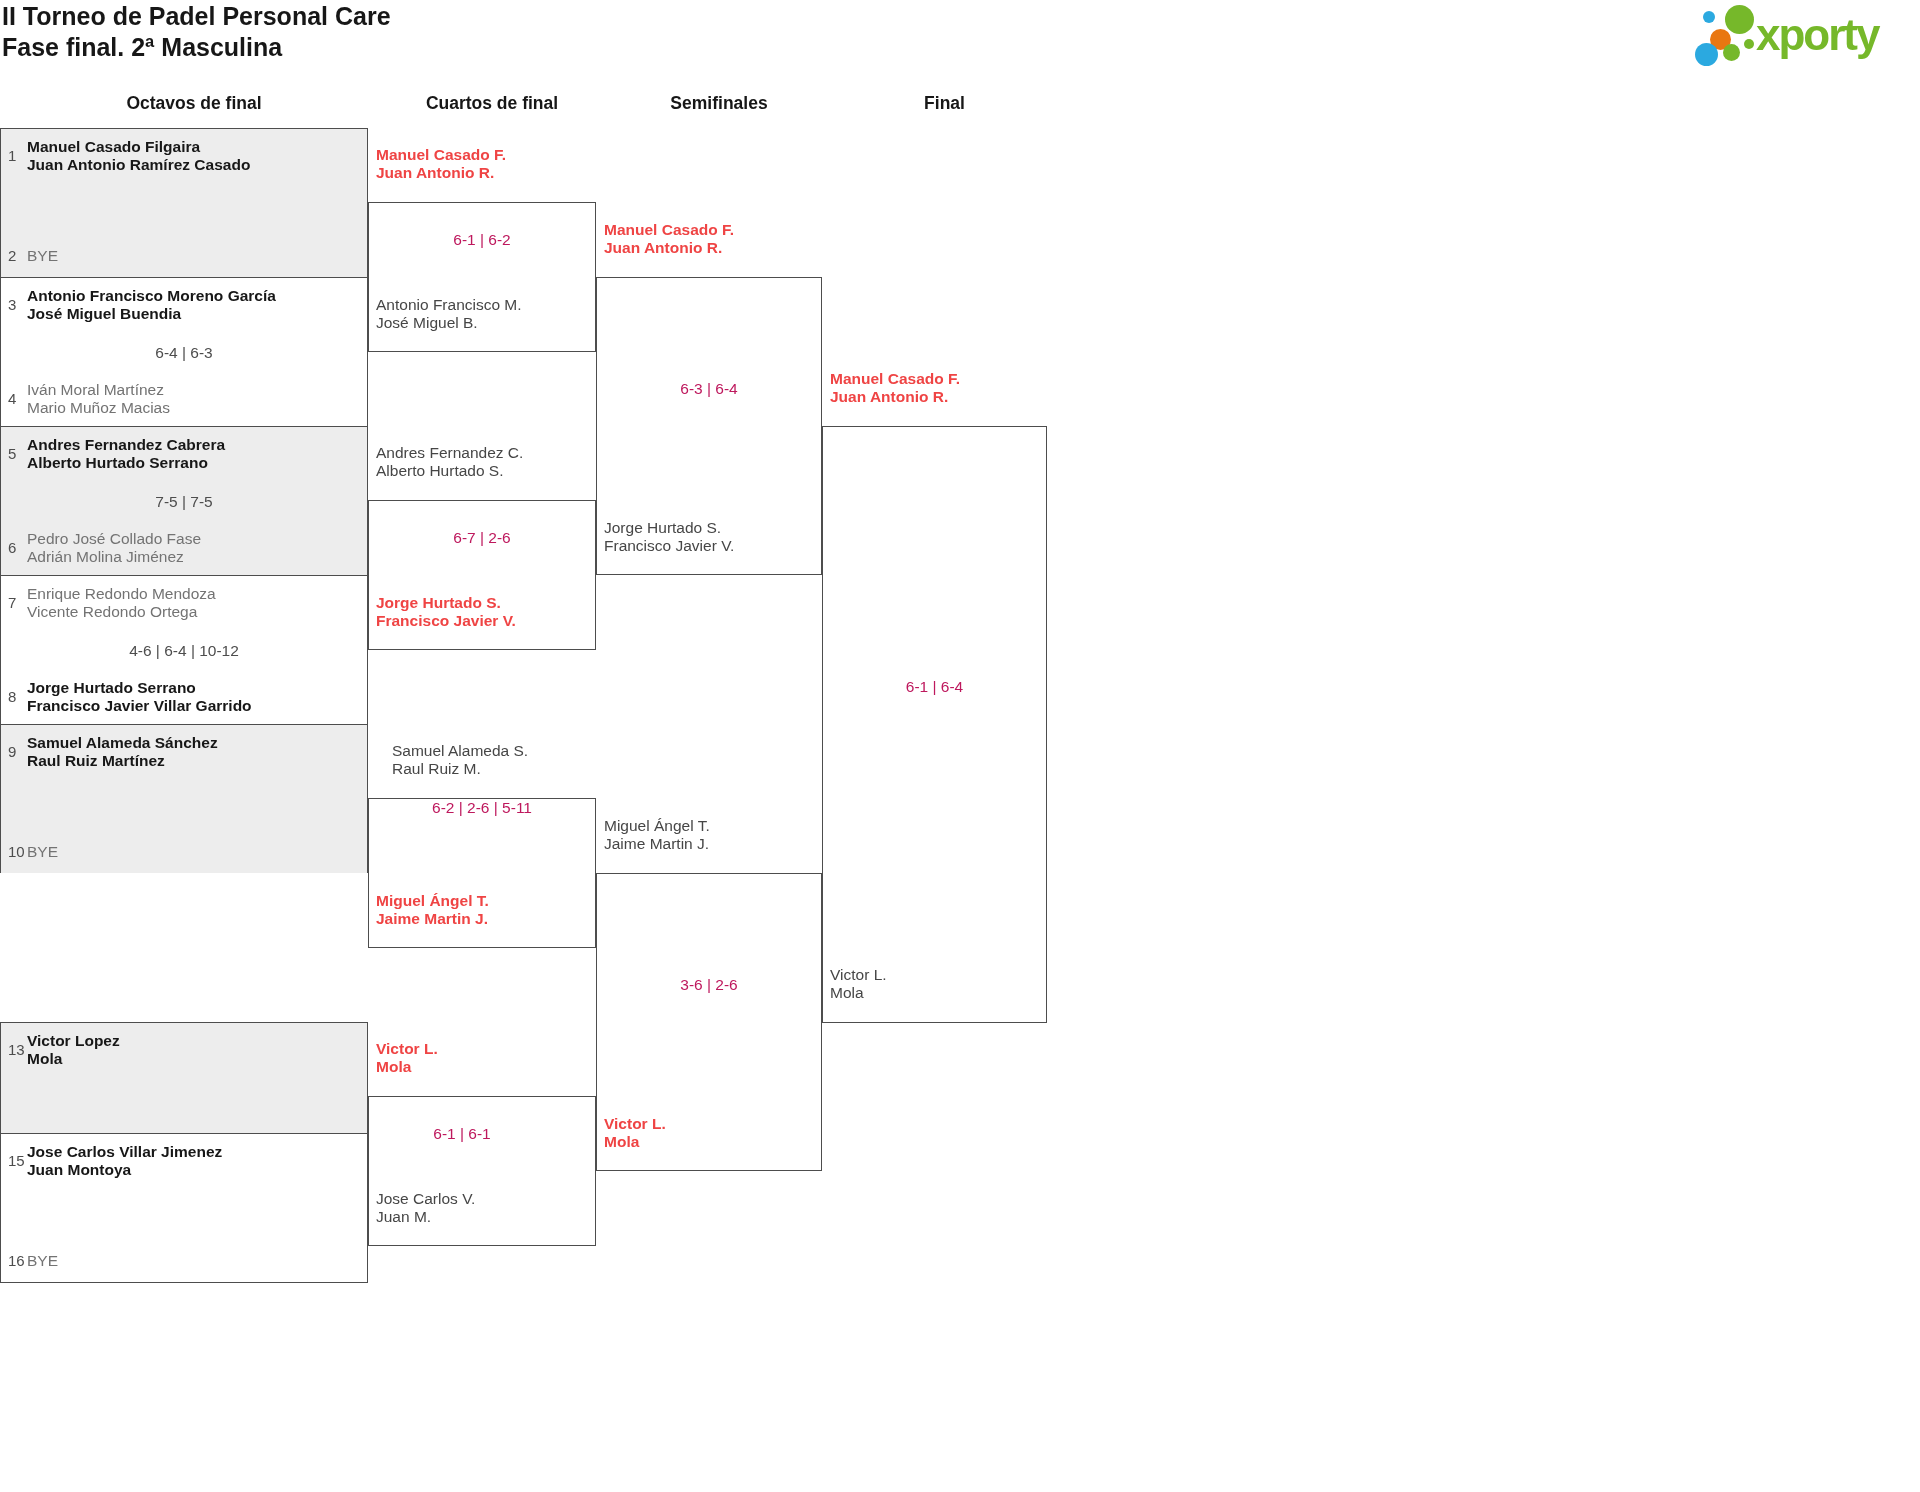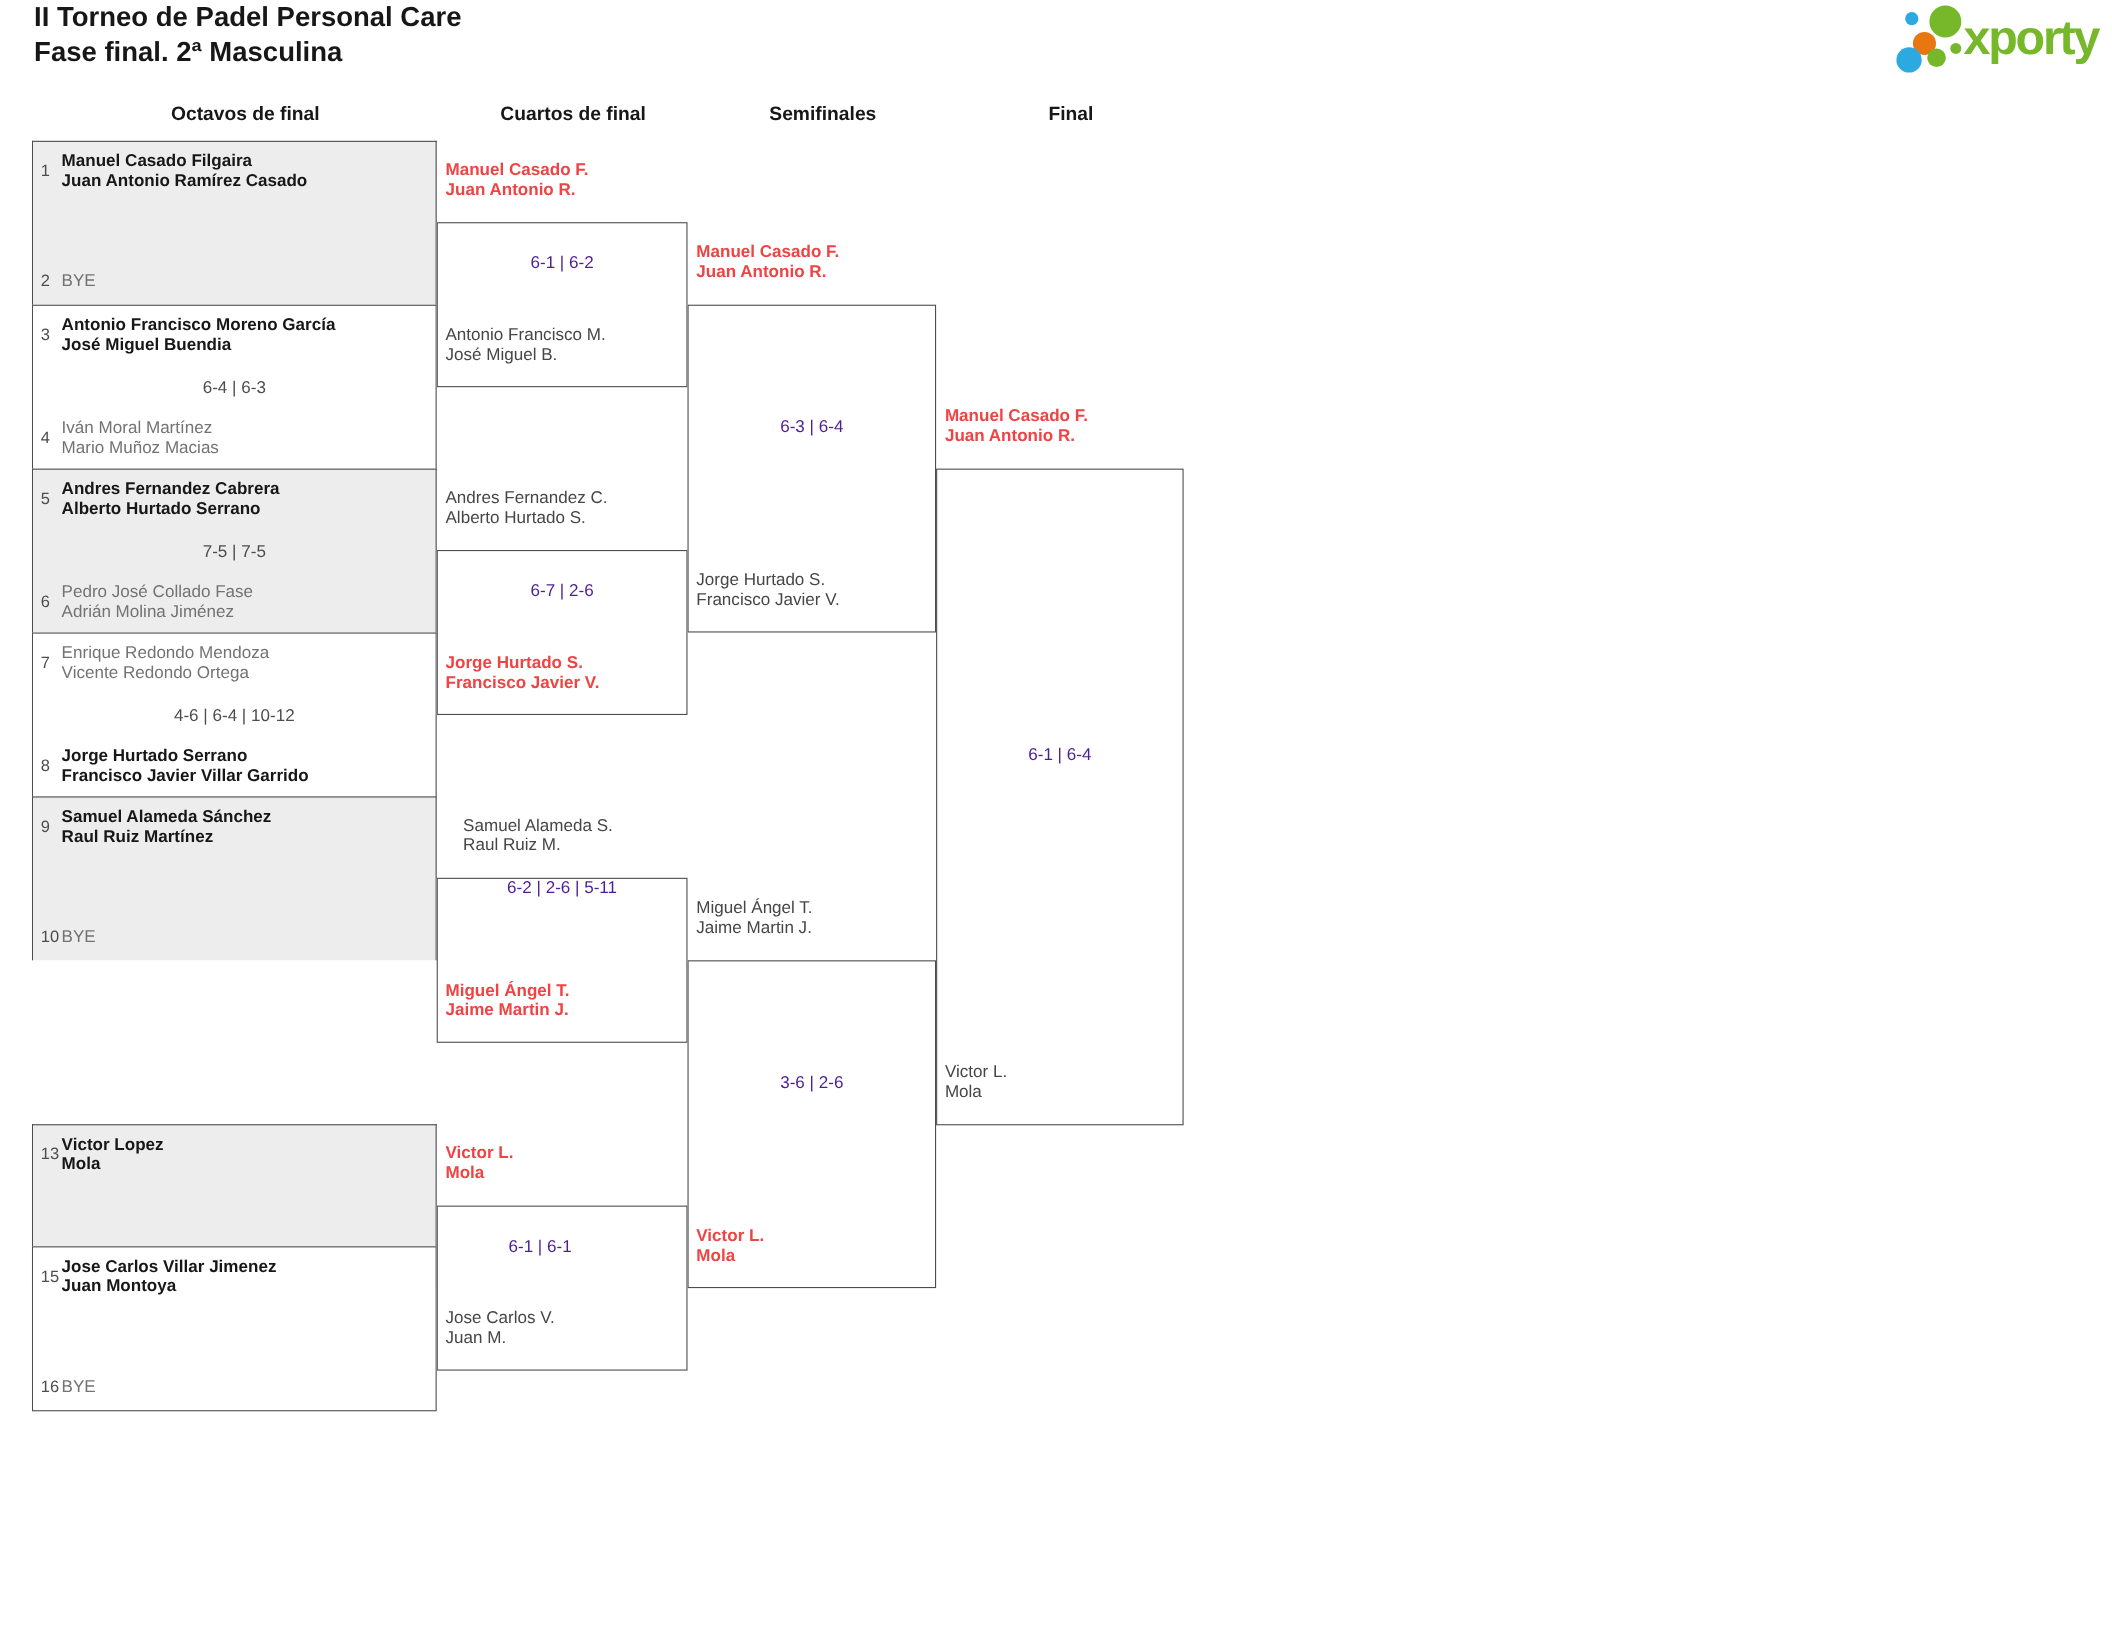--- a/index.html
+++ b/index.html
@@ -1,17 +1,17 @@
 <!DOCTYPE html>
 <html><head>
 <meta charset="utf-8">
 <style>
   html,body{margin:0;padding:0;background:#fff;}
   body{width:1920px;height:1492px;position:relative;font-family:"Liberation Sans",sans-serif;color:#171717;}
-  .page{position:absolute;inset:0;overflow:hidden;background:#fff;margin-left:29px;}
+  .page{position:absolute;inset:0;overflow:hidden;background:#fff;}
 
   .title,.subtitle{position:absolute;left:2px;font-size:25px;line-height:31px;font-weight:700;color:#171717;white-space:nowrap;}
   .title{top:1px;}
   .subtitle{top:32px;}
 
   .rh{position:absolute;top:93px;height:22px;font-size:17.5px;font-weight:700;text-align:center;color:#171717;}
 
   
   .dot{position:absolute;border-radius:50%;}
   .logo-text{position:absolute;left:1756px;top:10px;font-size:44px;font-weight:700;letter-spacing:-2px;color:#76b82a;white-space:nowrap;}
@@ -31,21 +31,21 @@
   .team{position:absolute;left:26px;font-size:15.5px;line-height:17.5px;font-weight:400;color:#737373;white-space:nowrap;}
   .tA{top:9px;}
   .tB{bottom:10px;}
   .tB.bye{bottom:13px;}
   .team.win{color:#171717;font-weight:700;}
 
   .score{position:absolute;left:0;top:66px;width:100%;text-align:center;font-size:15.5px;color:#4d4d4d;}
 
   .lbl{position:absolute;font-size:15.5px;line-height:17.5px;color:#464646;white-space:nowrap;}
   .lbl.win{color:#ef4444;font-weight:700;}
-  .rscore{position:absolute;text-align:center;font-size:15.5px;color:#4c1d95;height:18px;}
+  .rscore{position:absolute;text-align:center;font-size:15.5px;color:#be185d;height:18px;}
 </style>
 </head>
 <body>
 
 <div class="page">
 
   <div class="title">II Torneo de Padel Personal Care</div>
   <div class="subtitle">Fase final. 2ª Masculina</div>
 
   <div>

